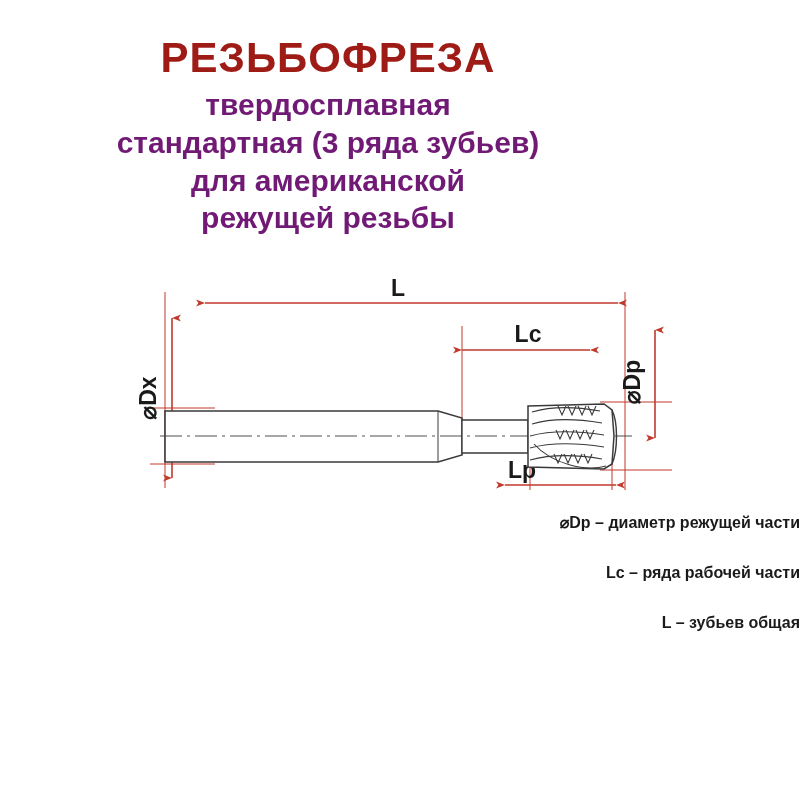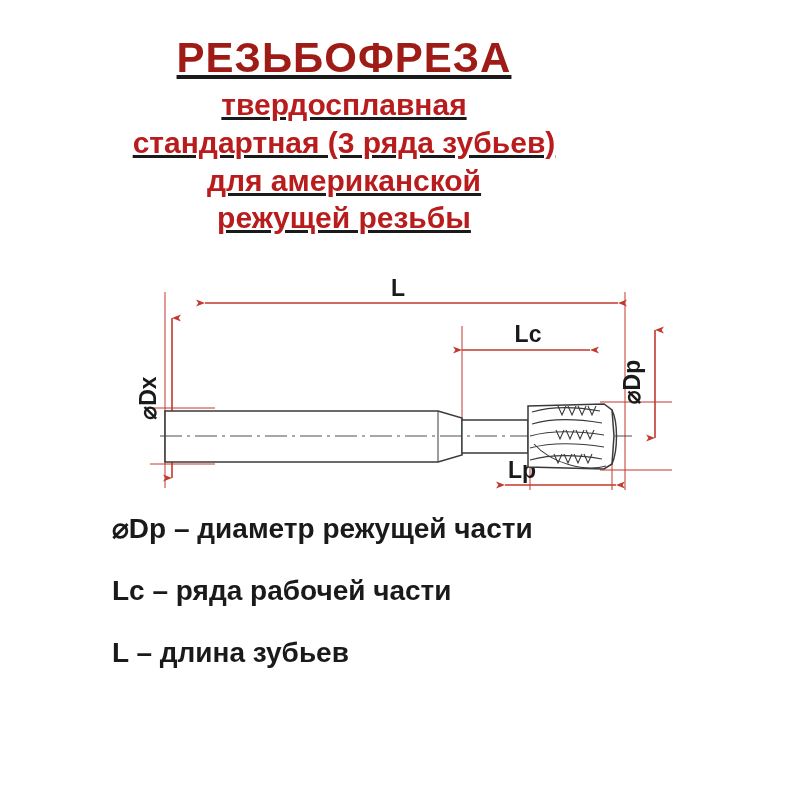--- a/index.html
+++ b/index.html
@@ -18,37 +18,36 @@
   .page {
     position: relative;
     width: 800px;
     height: 800px;
   }
 
   
   .title-block {
     position: absolute;
     top: 36px;
-    left: 16px;
+    left: 0;
     width: 656px;
     text-align: center;
-    text-decoration: underline;
   }
   .main-title {
     font-size: 42px;
     font-weight: bold;
     color: #9e1b16;
     letter-spacing: 1px;
     line-height: 1.05;
     margin: 0 0 6px 0;
   }
   .subtitle {
     font-size: 30px;
     font-weight: bold;
-    color: #b91c1c;
+    color: #701a75;
     line-height: 1.26;
     margin: 0;
     padding: 0 40px;
   }
   .subtitle .sub-line {
     display: block;
   }
 
   
   .drawing {
@@ -64,26 +63,27 @@
 
   
   .legend {
     position: absolute;
     top: 515px;
     left: 0;
     width: 800px;
     padding: 0 0 0 0;
   }
   .legend-row {
-    font-size: 28px;
+    font-size: 16px;
     font-weight: bold;
     line-height: 1;
     margin: 0 0 34px 0;
-    padding-left: 112px;
+    padding-left: 76px;
     white-space: nowrap;
+    text-align: right;
   }
   .legend-row .sym {
     font-weight: bold;
   }
   .legend-row .desc {
     font-weight: bold;
   }
 </style>
 </head>
 <body>
@@ -198,17 +198,17 @@
   </div>
 
   <div class="legend">
     <div class="legend-row">
       <span class="sym">⌀Dp</span><span class="dash"> – </span><span class="desc">диаметр режущей части</span>
     </div>
     <div class="legend-row">
       <span class="sym">Lc</span><span class="dash"> – </span><span class="desc">ряда рабочей части</span>
     </div>
     <div class="legend-row">
-      <span class="sym">L</span><span class="dash"> – </span><span class="desc">длина зубьев</span>
+      <span class="sym">L</span><span class="dash"> – </span><span class="desc">зубьев общая</span>
     </div>
   </div>
 
 </div>
 
 </body></html>

